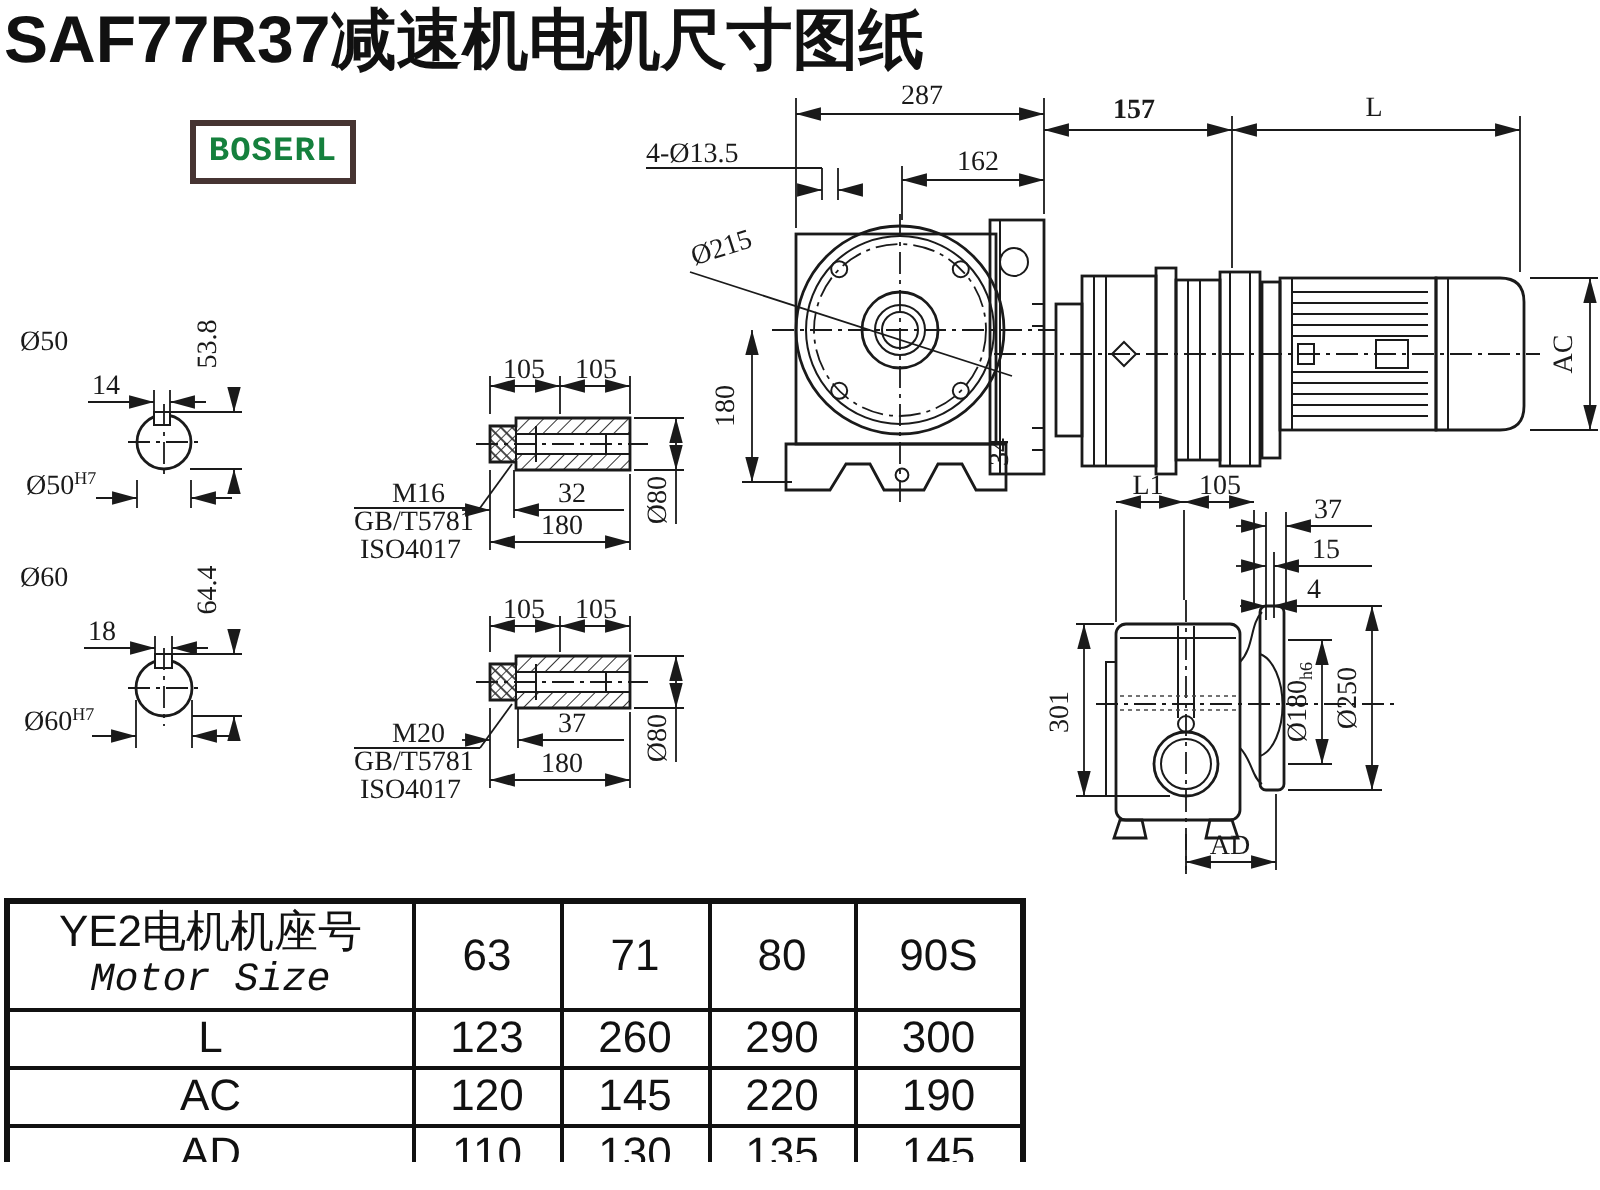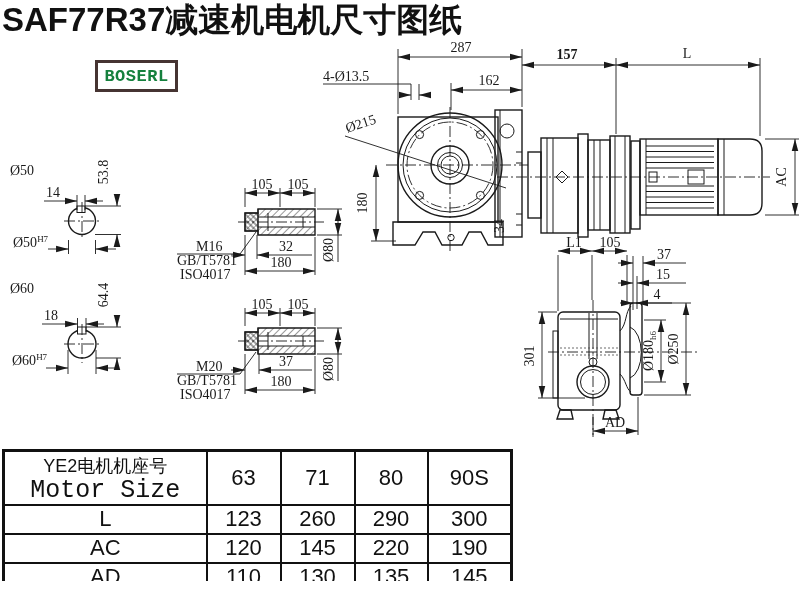--- a/index.html
+++ b/index.html
@@ -15,22 +15,22 @@
   svg text{font-family:"Liberation Serif",serif;font-size:14px;fill:#1a1a1a;}
   .ol{stroke:#1a1a1a;stroke-width:1.4;fill:none;}
   .il{stroke:#1a1a1a;stroke-width:1;fill:none;}
   .dim{stroke:#1a1a1a;stroke-width:0.9;fill:none;}
   .cl{stroke:#1a1a1a;stroke-width:0.9;fill:none;stroke-dasharray:11,3,2,3;}
   .thin{stroke:#444;stroke-width:0.8;fill:none;stroke-dasharray:2,2;}
   #dimtable{position:absolute;left:2px;top:449px;border-collapse:collapse;table-layout:fixed;}
   #dimtable td{border:2px solid #111;text-align:center;vertical-align:middle;
                font-size:22px;padding:0;}
   #dimtable{border:3px solid #111;}
-  .hdr-cn{font-size:18px;line-height:26px;}
-  .hdr-en{font-family:"Liberation Mono",monospace;font-size:25px;line-height:24px;}
+  .hdr-cn{font-size:22px;line-height:26px;}
+  .hdr-en{font-family:"Liberation Mono",monospace;font-size:20px;line-height:24px;font-style:italic;}
   .szcell{font-size:23px;margin-top:25px;}
 </style>
 </head>
 <body>
 
 <div id="sheet">
 
   <div id="title">SAF77R37减速机电机尺寸图纸</div>
   <div id="logo">BOSERL</div>
 

